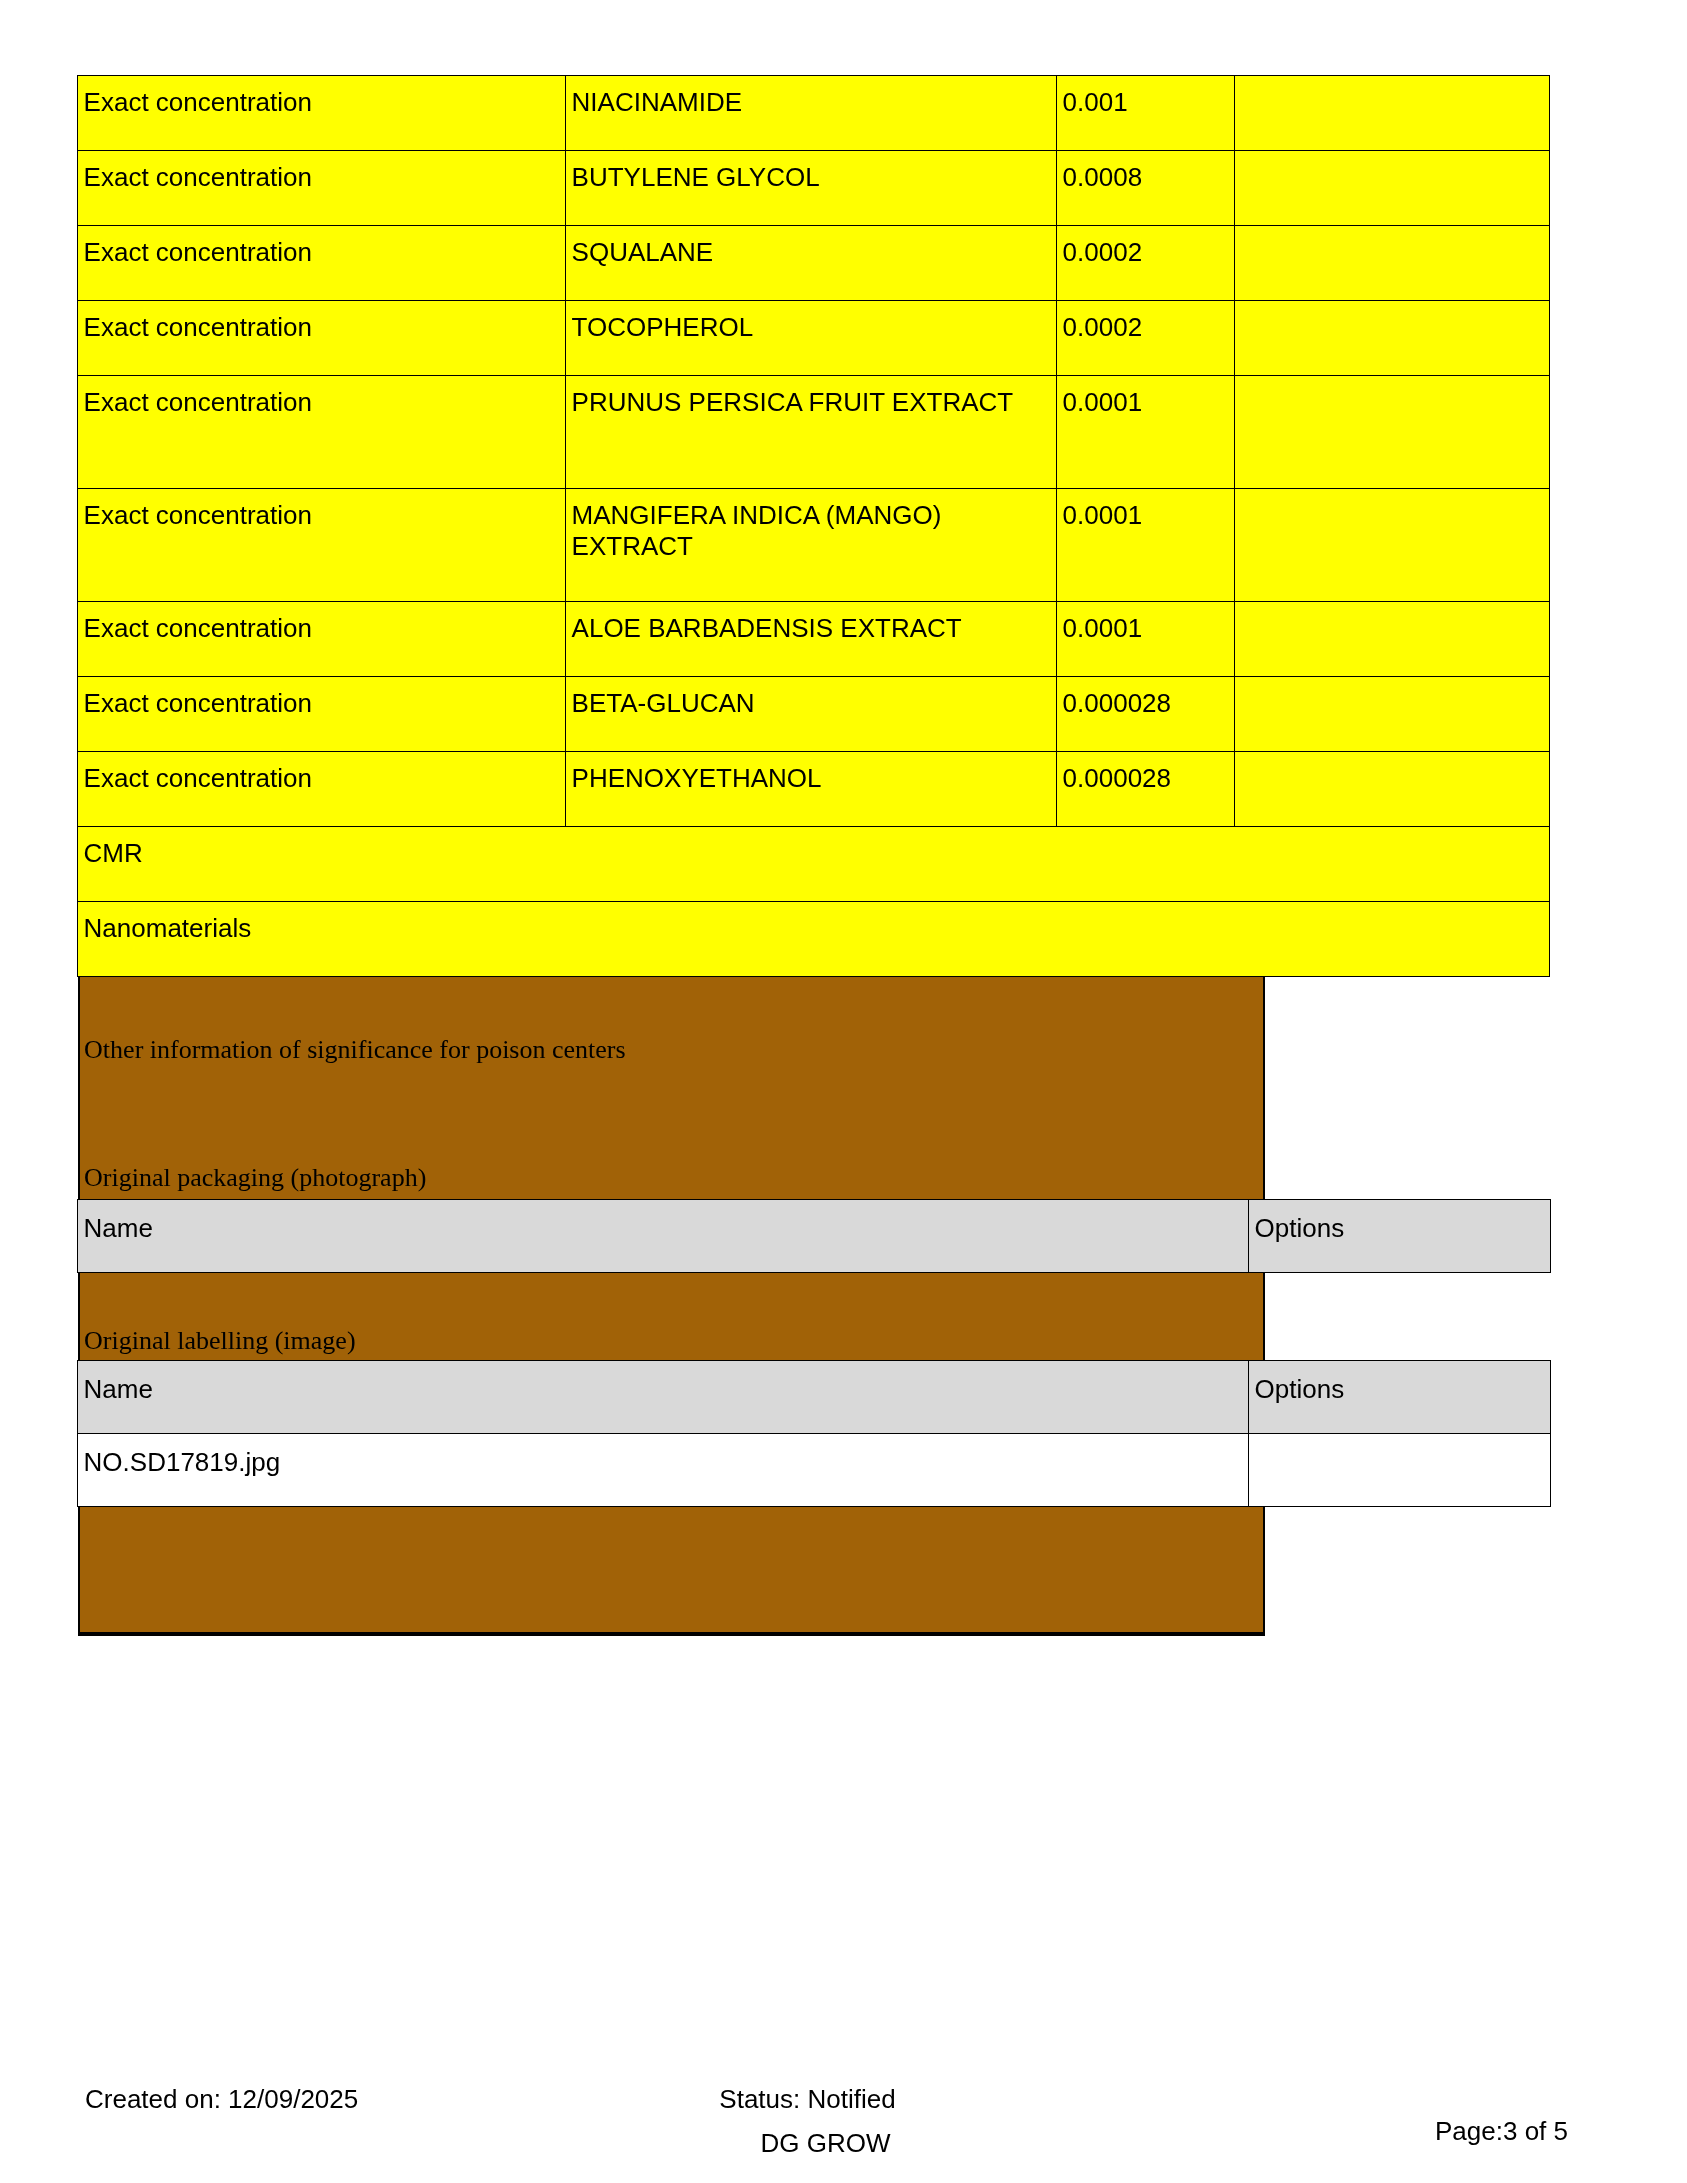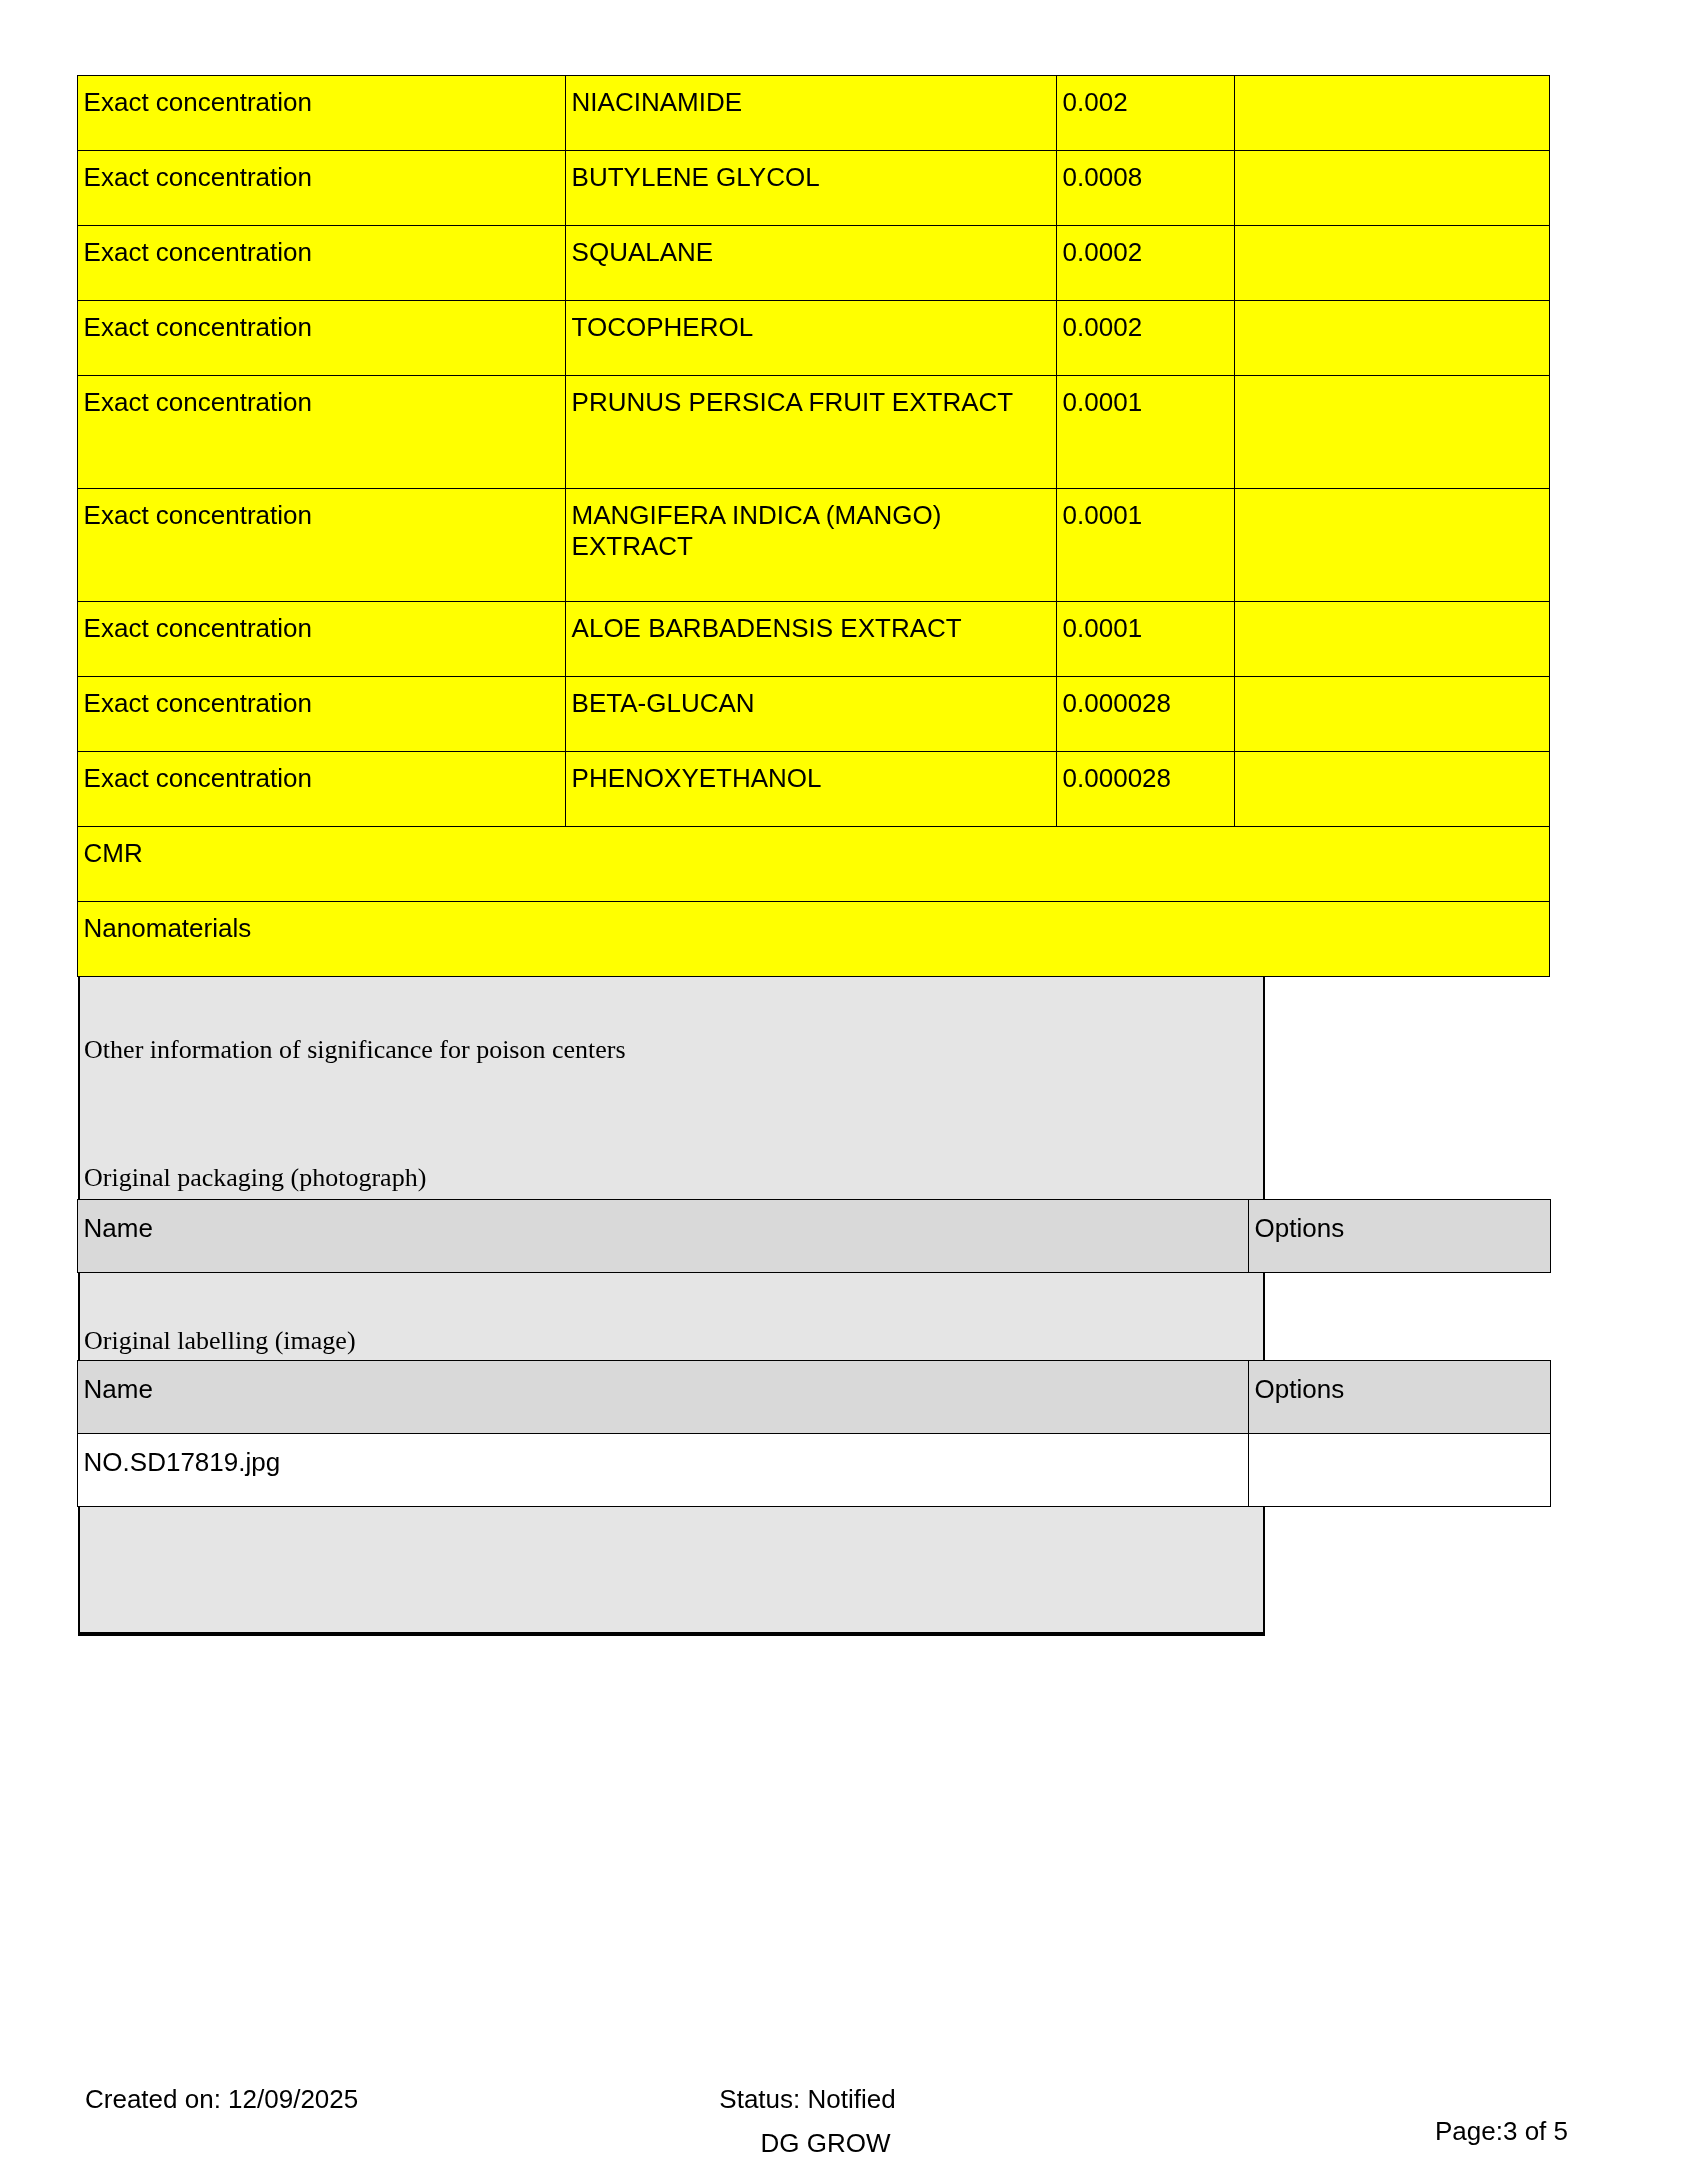--- a/index.html
+++ b/index.html
@@ -14,21 +14,21 @@
   }
 
   .content-box {
     position: absolute;
     left: 78px;
     top: 76px;
     width: 1187px;
     height: 1560px;
     border: 2.6px solid #000000;
     border-bottom-width: 4.1px;
-    background: #e5e5e5;
+    background: #a16207;
   }
 
   table.ingredients {
     border-collapse: collapse;
     table-layout: fixed;
     width: 1473px;
     margin-left: -2.6px;
     margin-top: -2.6px;
   }
   table.ingredients td {
@@ -122,21 +122,21 @@
     <colgroup>
       <col style="width:488px">
       <col style="width:491px">
       <col style="width:178px">
       <col style="width:315px">
     </colgroup>
     <tbody>
       <tr class="r-single">
         <td>Exact concentration</td>
         <td>NIACINAMIDE</td>
-        <td>0.002</td>
+        <td>0.001</td>
         <td></td>
       </tr>
       <tr class="r-single">
         <td>Exact concentration</td>
         <td>BUTYLENE GLYCOL</td>
         <td>0.0008</td>
         <td></td>
       </tr>
       <tr class="r-single">
         <td>Exact concentration</td>

